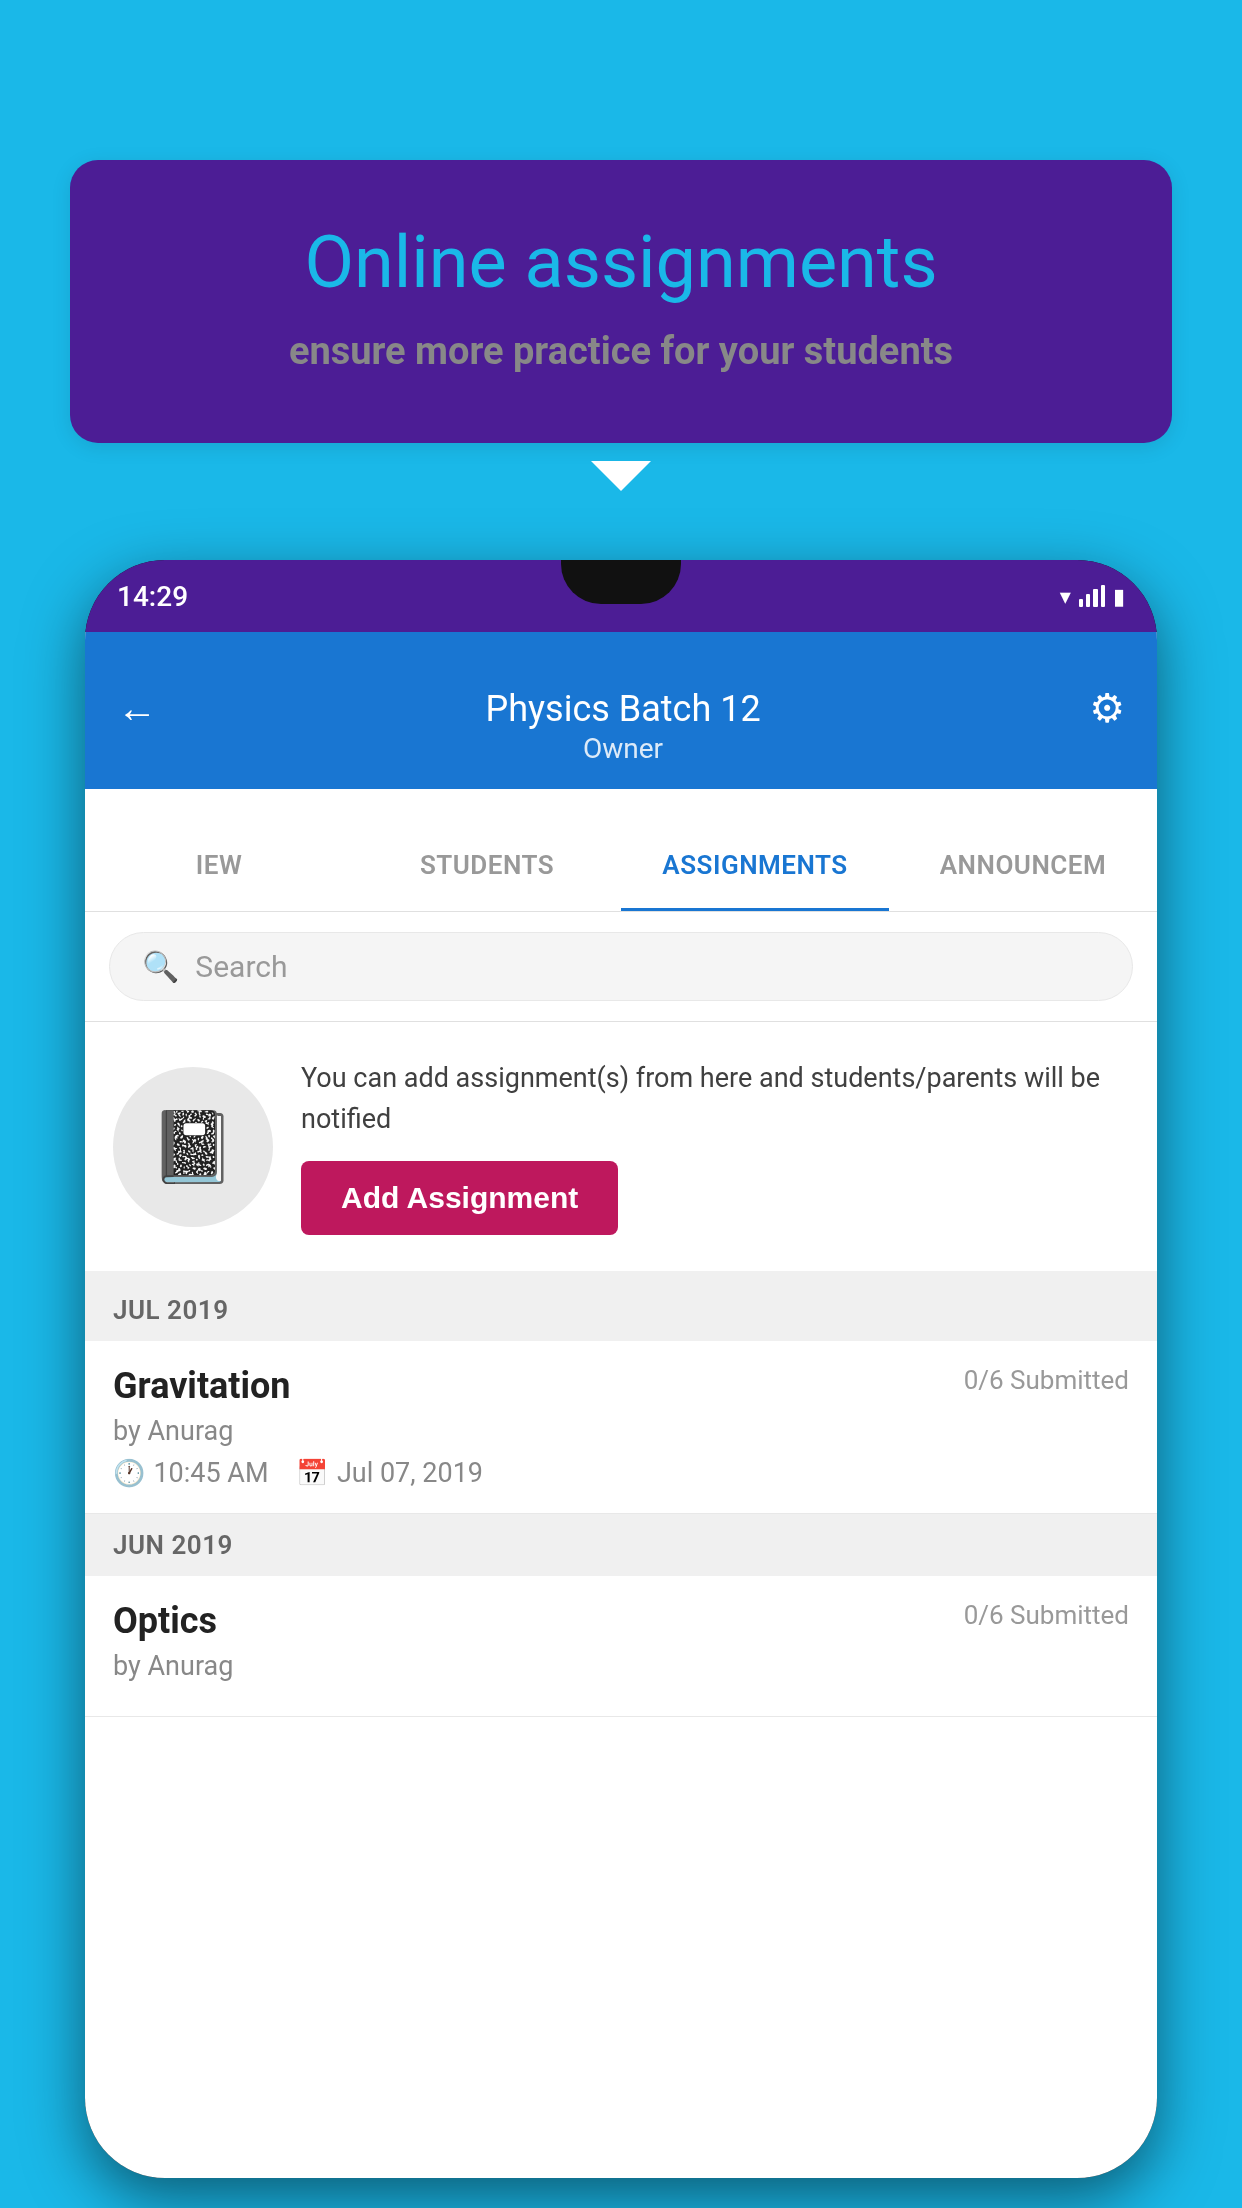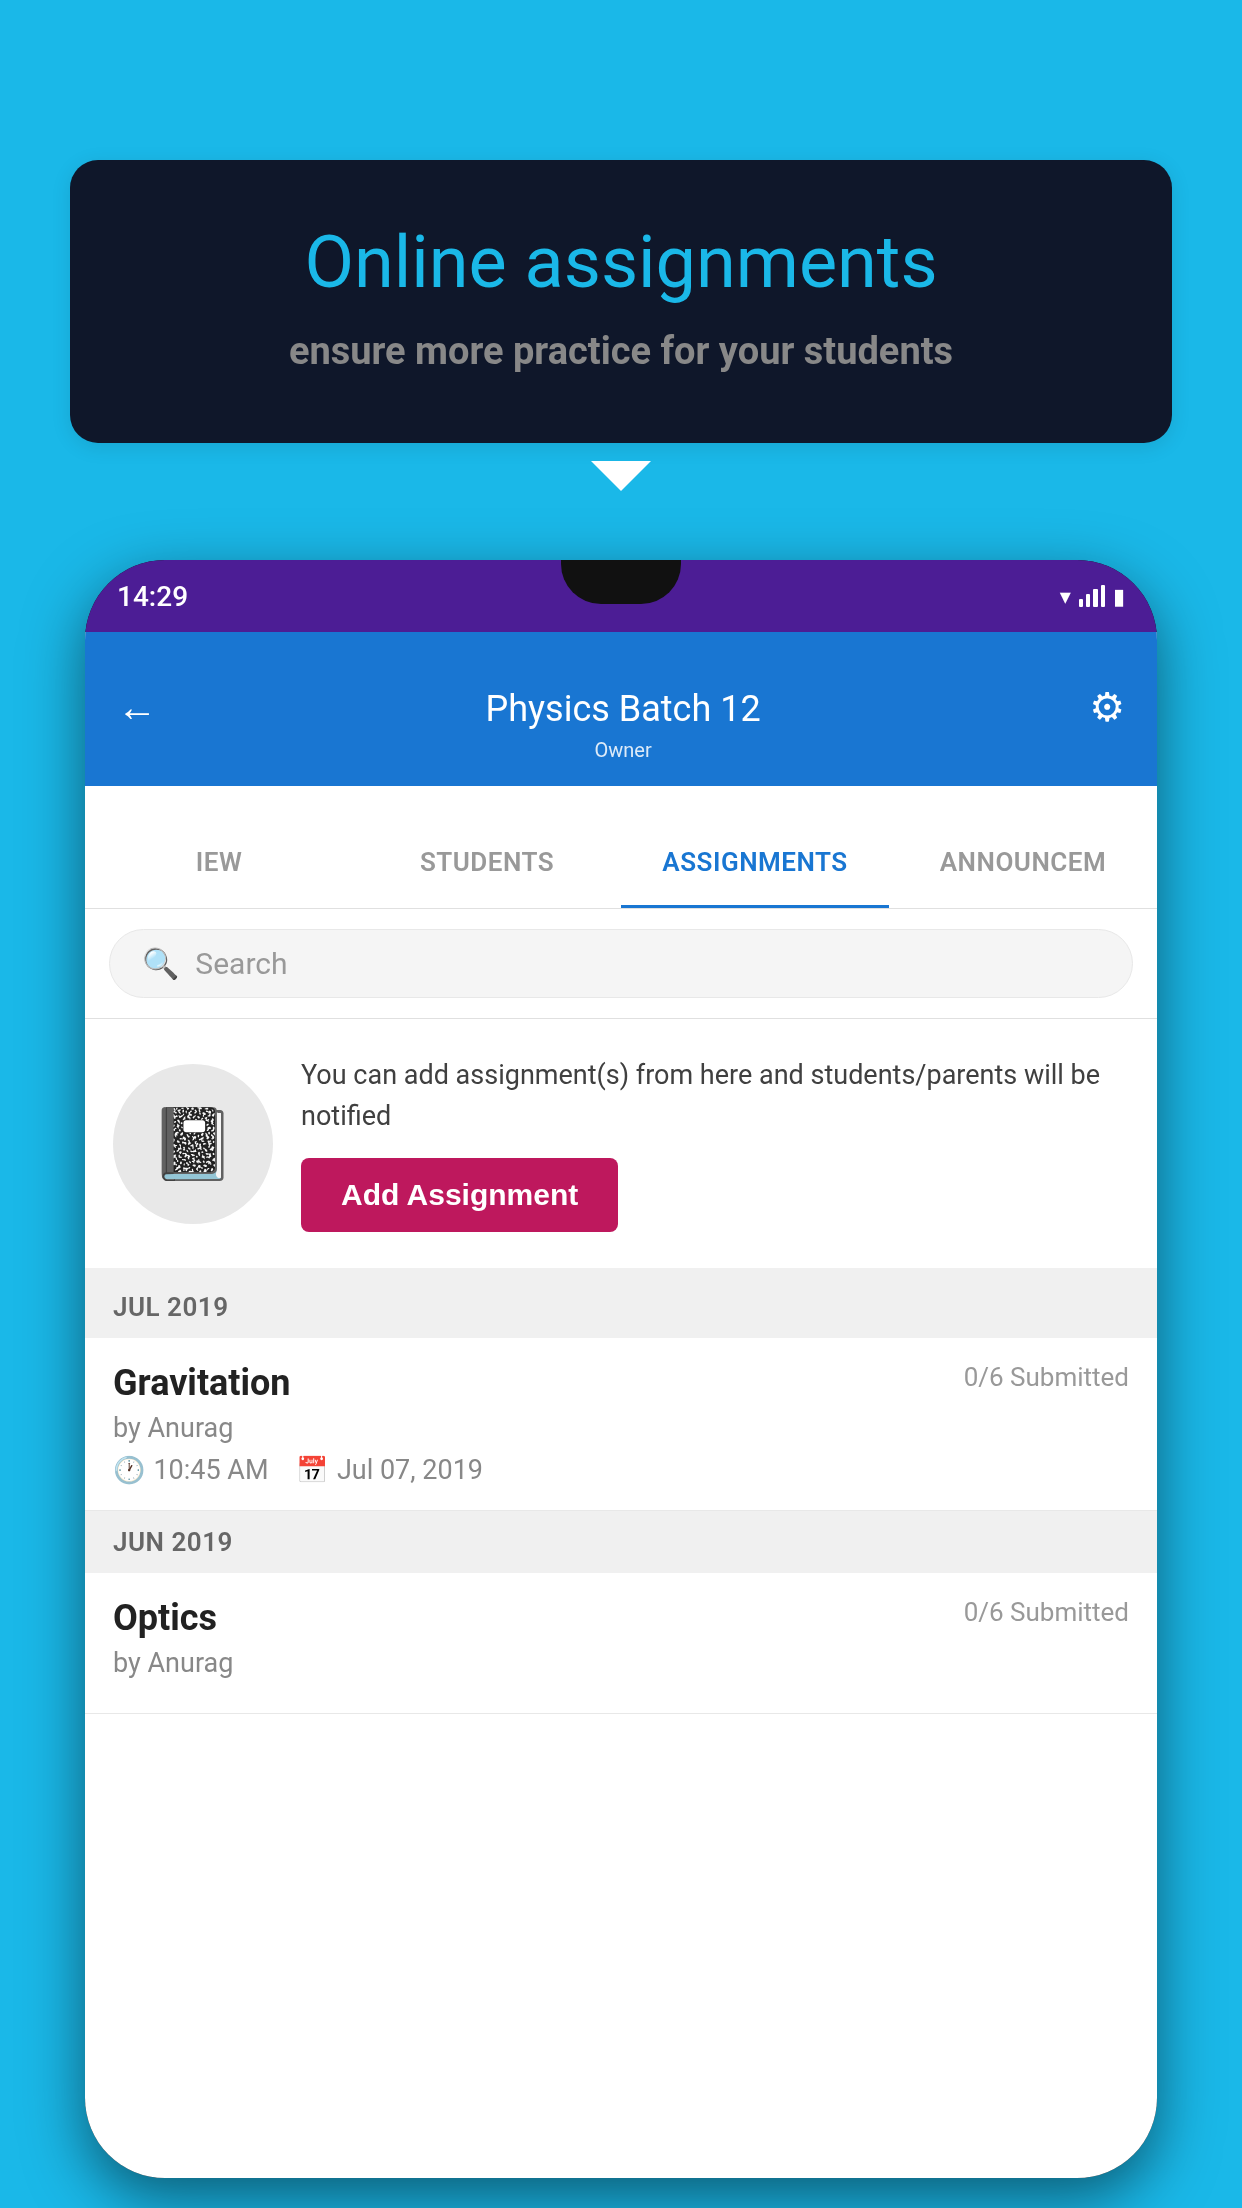--- a/index.html
+++ b/index.html
@@ -13,21 +13,21 @@
     }
 
     
     .speech-bubble-container {
       position: absolute;
       top: 160px;
       left: 70px;
       right: 70px;
     }
     .speech-bubble {
-      background: #0f172a;
+      background: #4c1d95;
       border-radius: 28px;
       padding: 60px 80px 70px;
       position: relative;
       box-shadow: 0 4px 20px rgba(0,0,0,0.1);
     }
     .speech-bubble::after {
       content: '';
       position: absolute;
       bottom: -48px;
       left: 50%;
@@ -125,22 +125,22 @@
       text-align: center;
     }
     .header-title {
       color: white;
       font-size: 36px;
       font-weight: 400;
       margin-top: 36px;
     }
     .header-subtitle {
       color: rgba(255,255,255,0.85);
-      font-size: 20px;
-      margin-top: 8px;
+      font-size: 28px;
+      margin-top: 2px;
     }
     .gear-icon {
       color: white;
       font-size: 40px;
       cursor: pointer;
     }
 
     
     .tabs-container {
       background: white;

